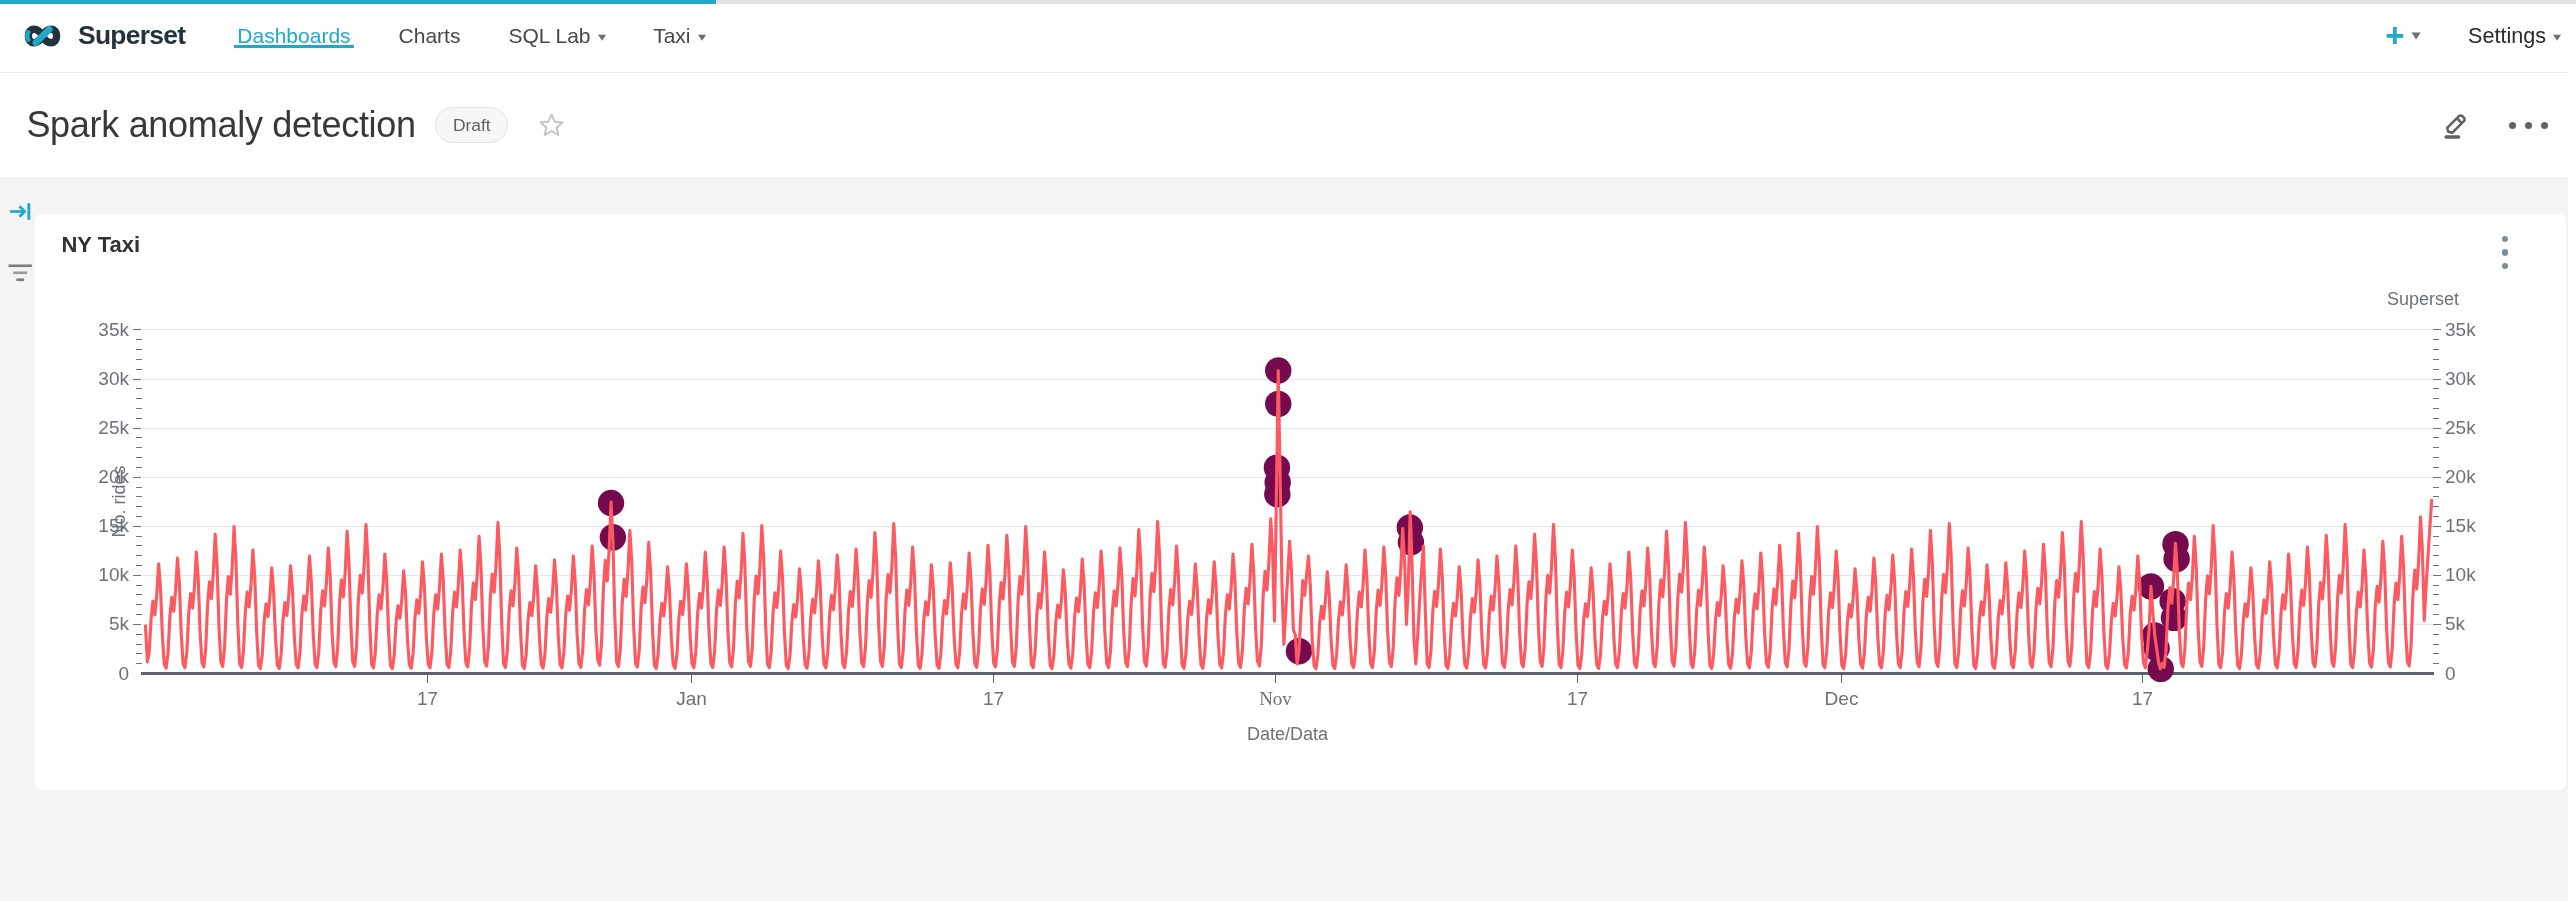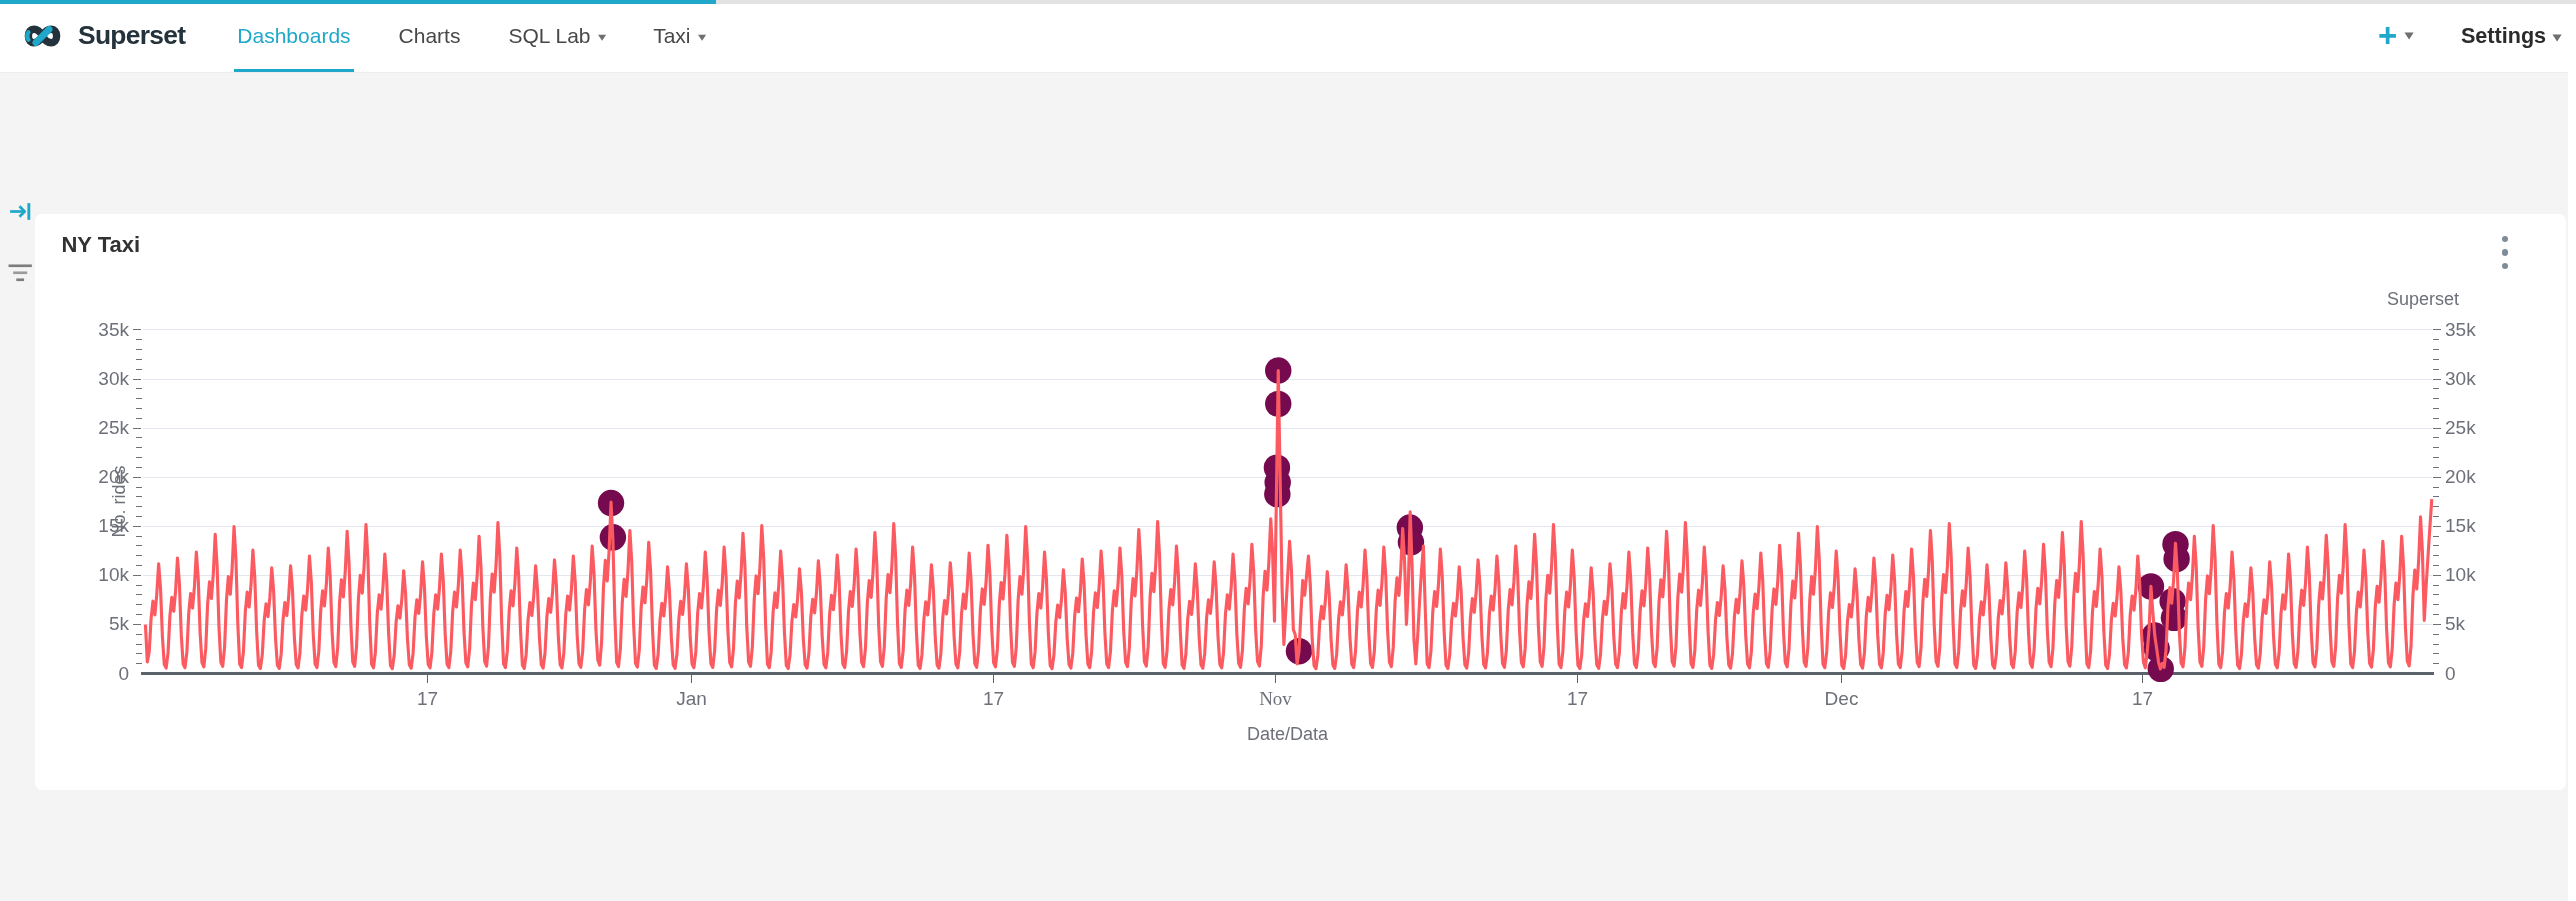--- a/index.html
+++ b/index.html
@@ -9,30 +9,30 @@
 
   
   .progress{position:absolute;top:0;left:0;width:100%;height:4.2px;background:#e2e2e2;z-index:6;}
   .progress-fill{height:100%;width:716px;background:var(--accent);}
 
   
   .topnav{position:absolute;top:0;left:0;width:100%;height:72px;background:#fff;
           border-bottom:0.7px solid #ededed;display:flex;align-items:center;z-index:4;}
   .brand{display:flex;gap:11px;margin-left:18px;}
   .brand-name{font-size:26.4px;font-weight:bold;color:#24323c;letter-spacing:-0.7px;}
-  .nav-items{display:flex;margin-left:28px;height:72px;}
+  .nav-items{display:flex;margin-left:28px;height:72px;align-items:center;}
   .nav-item{position:relative;display:flex;align-items:center;padding:0 24px;
             font-size:21px;color:#484848;cursor:pointer;white-space:nowrap;}
   .nav-item.active{color:var(--accent);}
   .nav-item.active::after{content:"";position:absolute;left:21px;right:21px;bottom:0;
             height:2.8px;background:var(--accent);}
   .caret{font-size:12.5px;color:#6f6f6f;margin-left:8.3px;transform:scaleX(1.3);}
   .nav-right{margin-left:auto;display:flex;align-items:center;margin-right:15.3px;}
   .plus-btn{color:var(--accent);font-size:33px;font-weight:bold;line-height:0.9;display:flex;align-items:center;}
-  .settings-btn{display:flex;align-items:center;font-size:21.6px;color:#2b2b2b;margin-left:49px;font-weight:bold;}
+  .settings-btn{display:flex;align-items:center;font-size:21.6px;color:#2b2b2b;margin-left:49px;}
 
   
   .title-row{position:absolute;top:73px;left:0;width:100%;height:104px;background:#fff;
              display:flex;align-items:center;}
   .page-title{font-size:36px;font-weight:500;color:#383838;margin:0 0 0 26.4px;letter-spacing:-0.3px;}
   .badge{margin-left:19.5px;font-size:17.4px;color:#606060;background:#f7f7f7;
          border:1.4px solid #e2e2e2;border-radius:18px;padding:6.3px 16.7px;}
   .star-btn{margin-left:28px;display:flex;align-items:center;}
   .title-actions{margin-left:auto;margin-right:28px;display:flex;align-items:center;gap:36px;}
   .hdots{display:flex;gap:9px;}
@@ -99,20 +99,43 @@
         <span>+</span>
         <span class="caret">▾</span>
       </span>
       <span class="settings-btn">
         <span>Settings</span>
         <span class="caret">▾</span>
       </span>
     </div>
   </header>
 
+  <div class="title-row">
+    <h1 class="page-title">Spark anomaly detection</h1>
+    <span class="badge">Draft</span>
+    <span class="star-btn">
+      <svg width="31" height="31" viewBox="0 0 24 24">
+        <path d="M12 3.6 L14.5 9 L20.4 9.6 L16 13.5 L17.3 19.3 L12 16.3 L6.7 19.3 L8 13.5 L3.6 9.6 L9.5 9 Z" fill="none" stroke="#c6c6c6" stroke-width="1.6" stroke-linejoin="round"></path>
+      </svg>
+    </span>
+    <div class="title-actions">
+      <span style="display:flex;">
+        <svg width="36" height="36" viewBox="0 0 24 24">
+          <path d="M7.5 16.5 L6.8 13.9 L14.6 6.1 a1.6 1.6 0 0 1 2.3 0 l1 1 a1.6 1.6 0 0 1 0 2.3 L10.1 17.2 Z" fill="none" stroke="#5f6368" stroke-width="1.7" stroke-linejoin="round"></path>
+          <line x1="13.2" y1="7.5" x2="16.5" y2="10.8" stroke="#5f6368" stroke-width="1.7"></line>
+          <line x1="6" y1="20" x2="14.5" y2="20" stroke="#5f6368" stroke-width="2.2" stroke-linecap="round"></line>
+        </svg>
+      </span>
+      <span class="hdots">
+        <i></i>
+          <i></i>
+          <i></i>
+      </span>
+    </div>
+  </div>
 
   <span class="rail-expand">
     <svg width="25" height="25" viewBox="0 0 24 24">
       <line x1="2" y1="12" x2="15" y2="12" stroke="#1fa8c9" stroke-width="2.6"></line>
       <path d="M11 7 L16 12 L11 17" fill="none" stroke="#1fa8c9" stroke-width="2.6" stroke-linejoin="round"></path>
       <line x1="20" y1="4" x2="20" y2="20" stroke="#1fa8c9" stroke-width="2.8"></line>
     </svg>
   </span>
   <span class="rail-filter">
     <svg width="26.4" height="24" viewBox="0 0 34 30">

